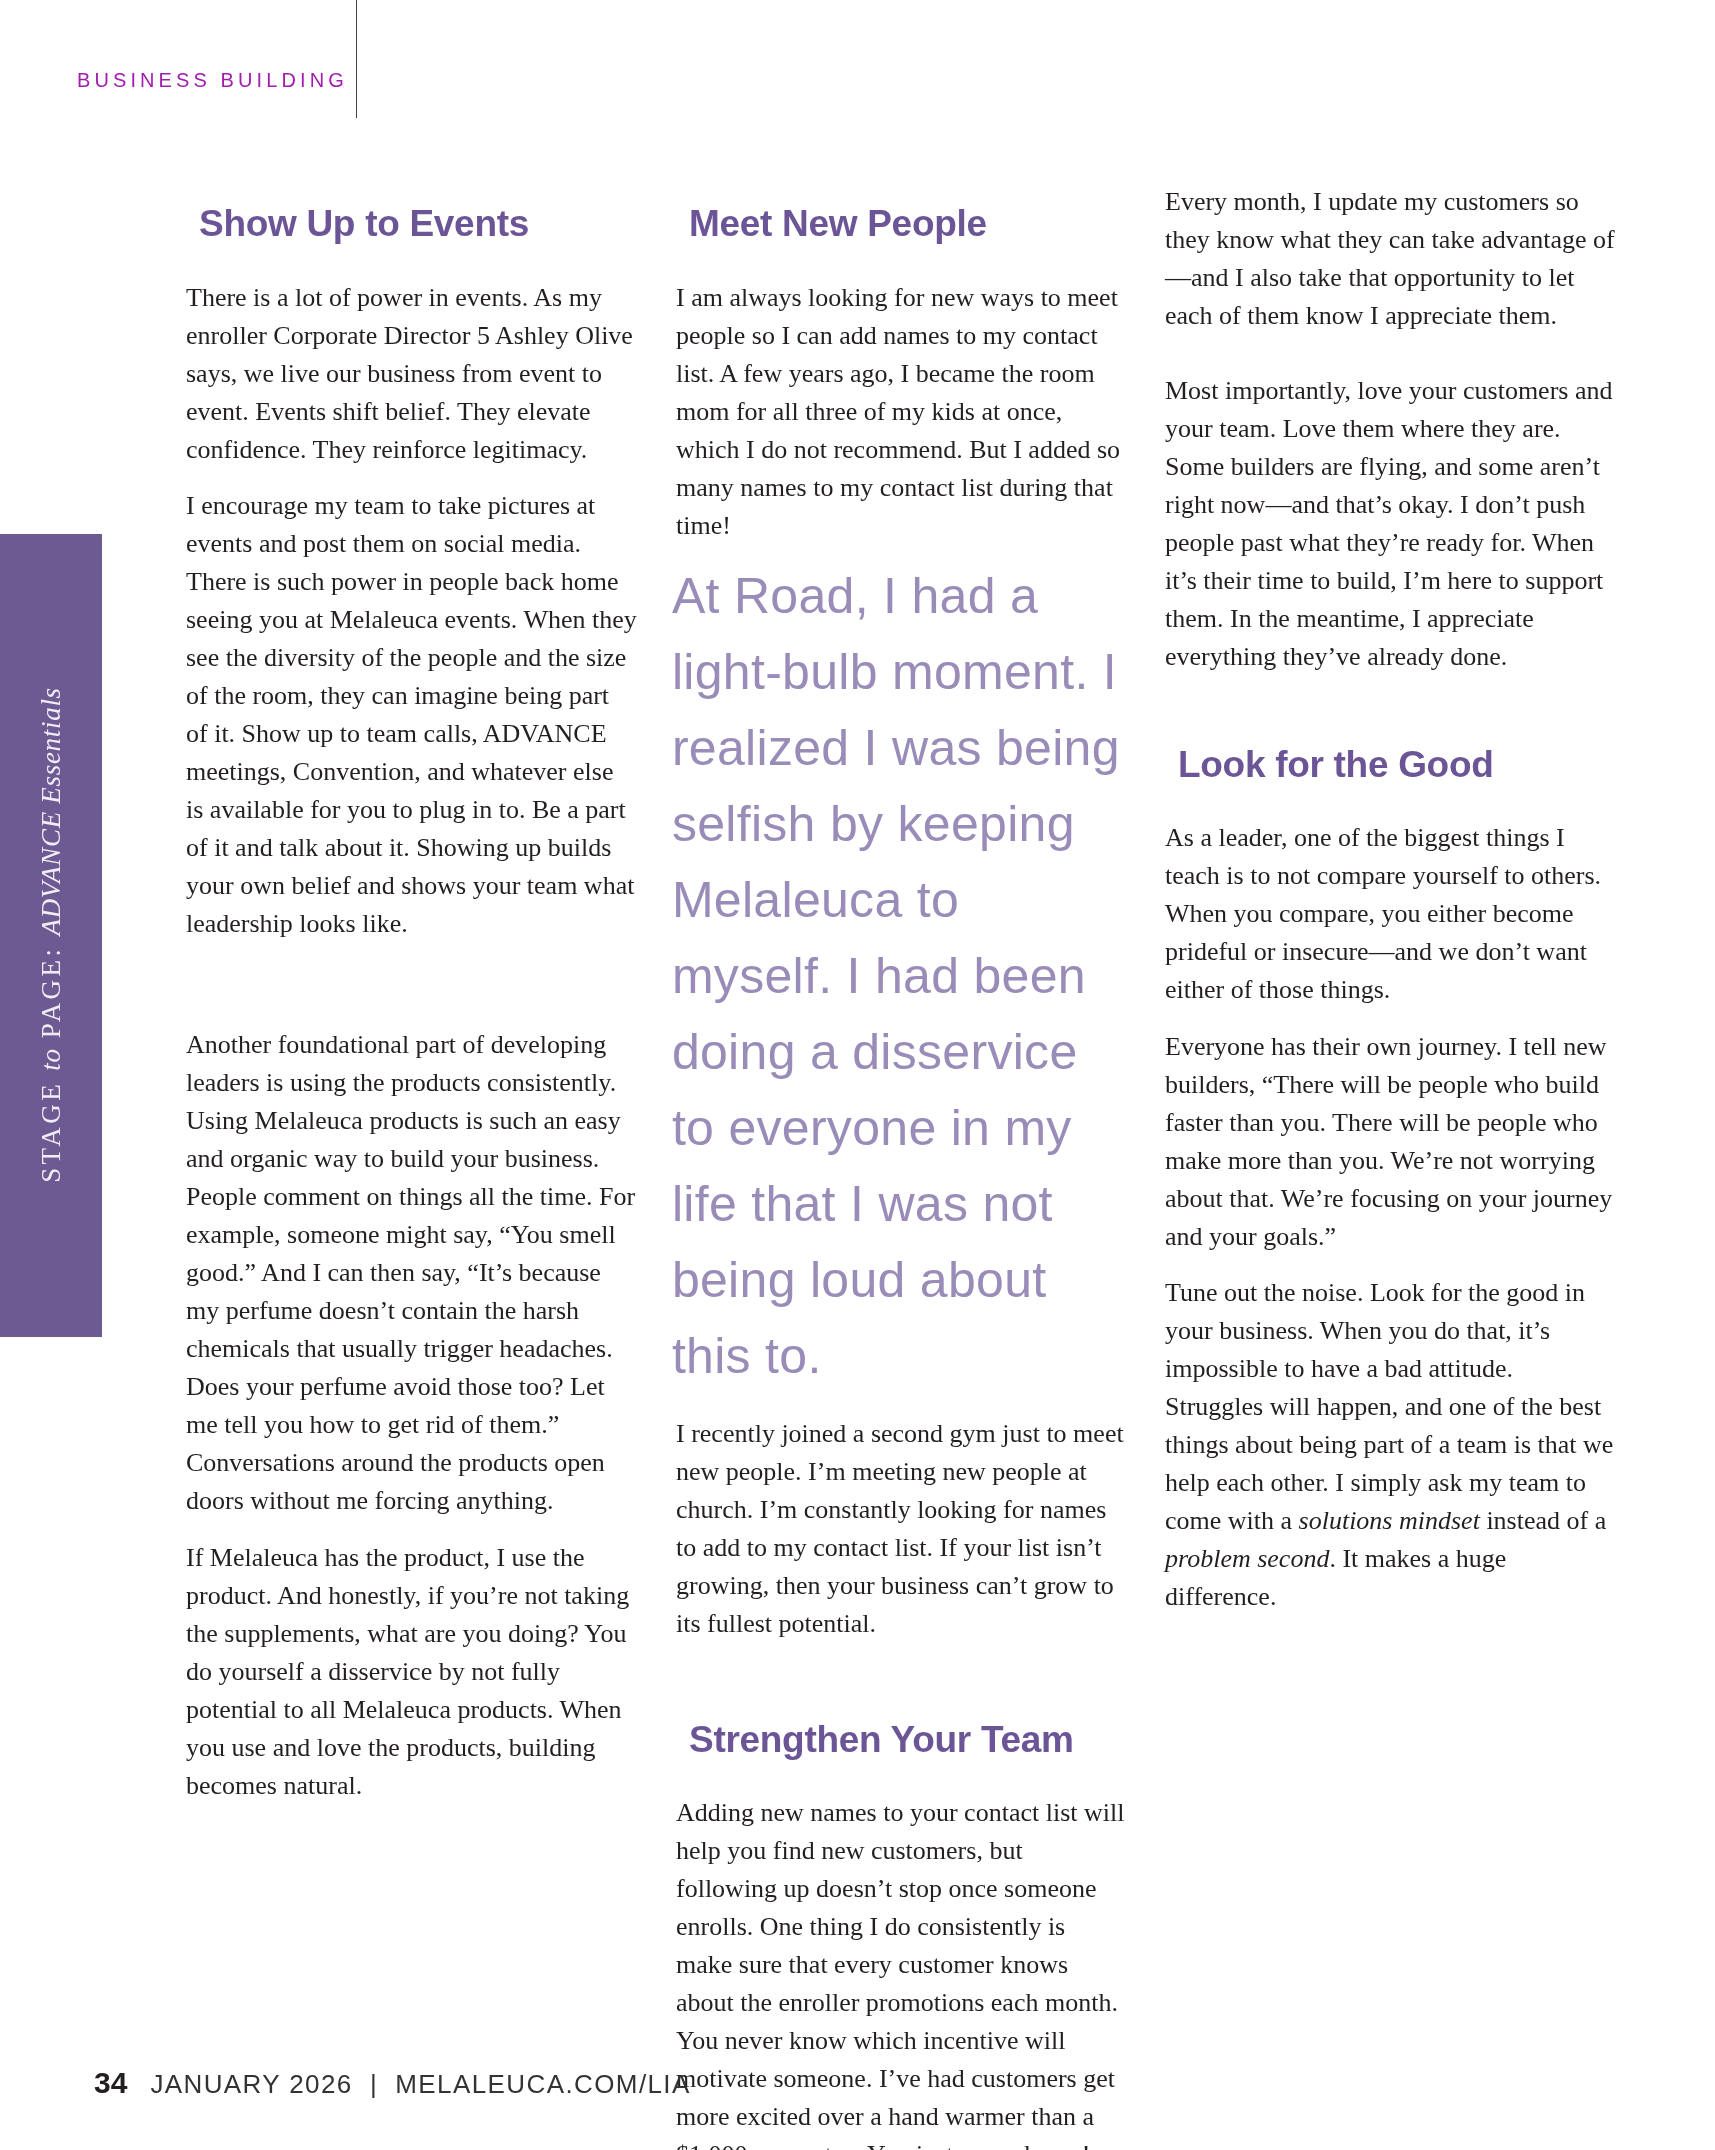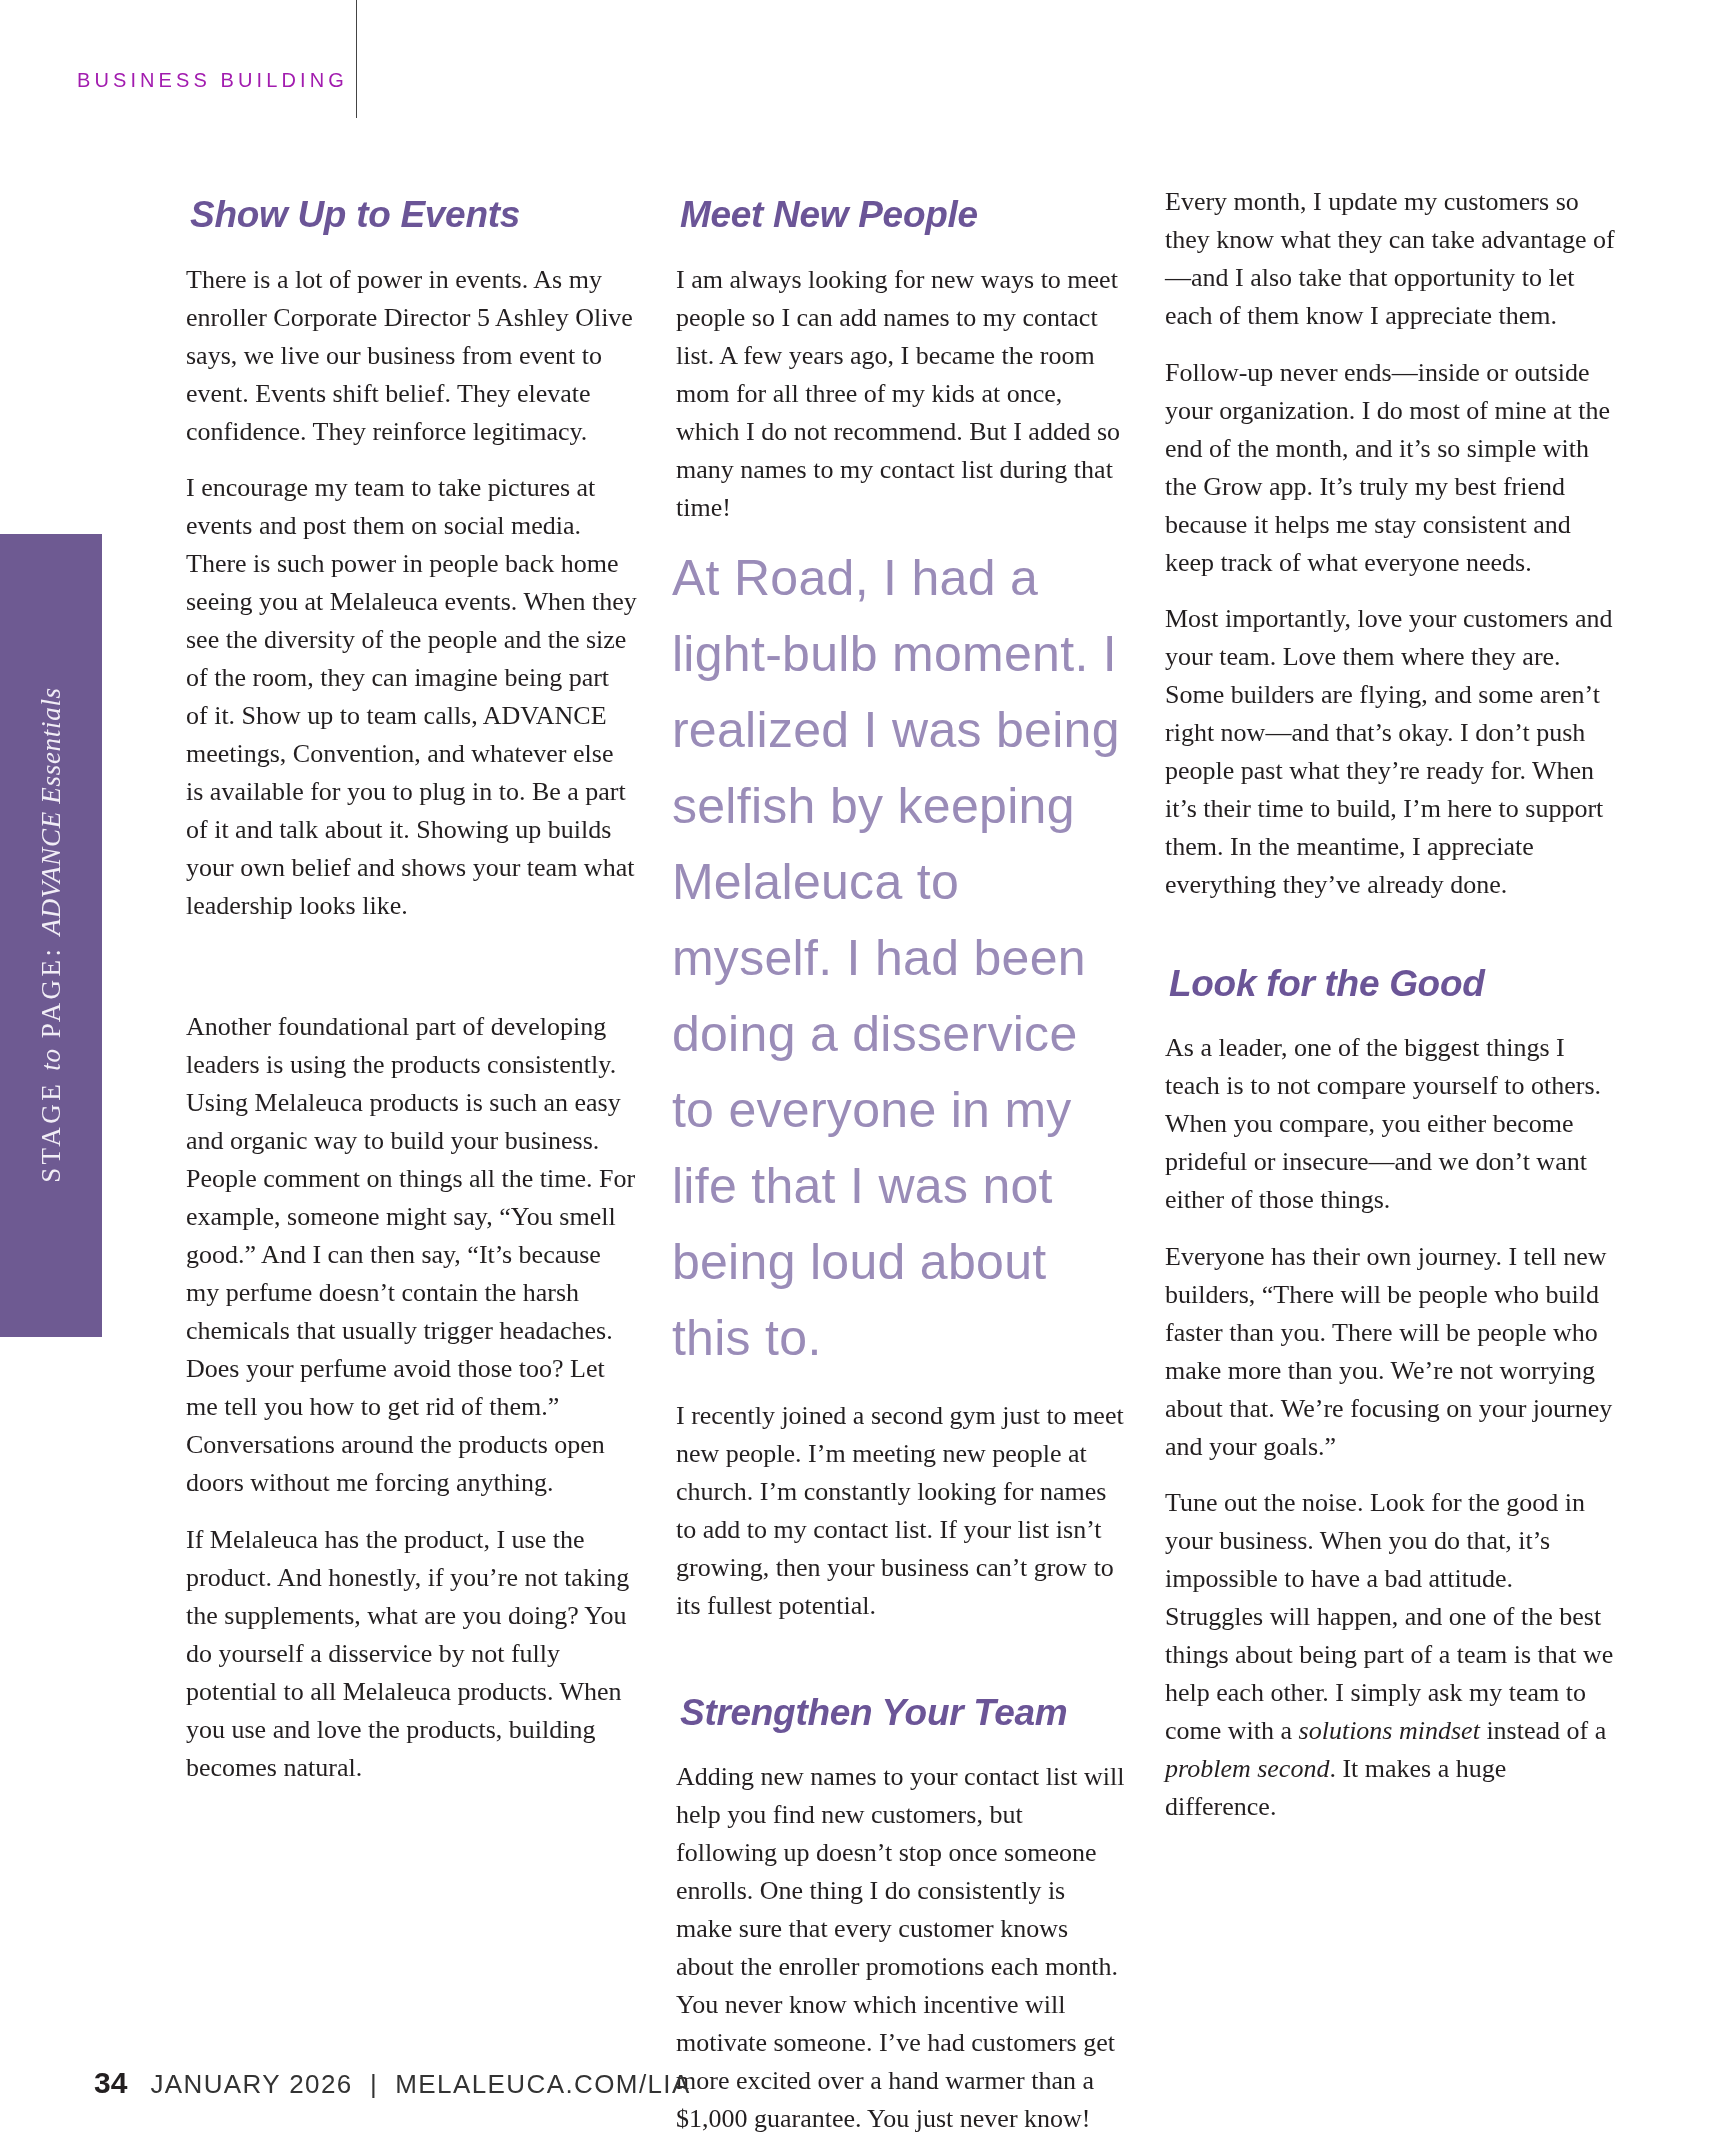--- a/index.html
+++ b/index.html
@@ -24,22 +24,22 @@
     transform: translate(-50%, -50%) rotate(-90deg);
     white-space: nowrap; color: #f1edf6; font-size: 27px;
     font-family: "Liberation Serif", serif; letter-spacing: 3.4px;
   }
   .side-tab-text .it { font-style: italic; letter-spacing: 0.7px; }
   .col { position: absolute; }
   .col1 { left: 186px; top: 190px; width: 451px; }
   .col2 { left: 676px; top: 190px; width: 451px; }
   .col3 { left: 1165px; top: 190px; width: 451px; }
   h2 {
-    margin: 4px; color: #6b5597; font-family: "Liberation Sans", sans-serif;
-    font-weight: 700; font-size: 37px; line-height: 42px; letter-spacing: -0.3px; font-style: italic;
+    margin: 13px; color: #6b5597; font-family: "Liberation Sans", sans-serif;
+    font-weight: 700; font-size: 37px; line-height: 42px; letter-spacing: -0.3px;
   }
   p {
     margin: 0; font-size: 26px; line-height: 38px; color: #231f20;
   }
   .pgap { height: 18.4px; }
   .hgap { height: 20.5px; }
   .sgap { height: 63px; }
   .pullquote {
     margin: 0; color: #9a8cb8; font-family: "Liberation Sans", sans-serif;
     font-size: 50px; line-height: 76px; font-weight: 400; letter-spacing: 0.3px;
@@ -88,21 +88,20 @@
   <p>I recently joined a second gym just to meet new people. I’m meeting new people at church. I’m constantly looking for names to add to my contact list. If your list isn’t growing, then your business can’t grow to its fullest potential.</p>
   <div class="sgap"></div>
   <h2>Strengthen Your Team</h2>
   <div class="hgap"></div>
   <p>Adding new names to your contact list will help you find new customers, but following up doesn’t stop once someone enrolls. One thing I do consistently is make sure that every customer knows about the enroller promotions each month. You never know which incentive will motivate someone. I’ve had customers get more excited over a hand warmer than a $1,000 guarantee. You just never know!</p>
 </div>
 
 <div class="col col3">
   <p style="margin-top:-6.8px">Every month, I update my customers so they know what they can take advantage of—and I also take that opportunity to let each of them know I appreciate them.</p>
   <div class="pgap"></div>
-  <p>Follow-up never ends—inside or outside your organization. I do most of mine at the end of the month, and it’s so simple with the Grow app. It’s truly my best friend because it helps me stay consistent and keep track of what everyone needs.</p>
   <div class="pgap"></div>
   <p>Most importantly, love your customers and your team. Love them where they are. Some builders are flying, and some aren’t right now—and that’s okay. I don’t push people past what they’re ready for. When it’s their time to build, I’m here to support them. In the meantime, I appreciate everything they’ve already done.</p>
   <div class="sgap" style="height:55px"></div>
   <h2>Look for the Good</h2>
   <div class="hgap"></div>
   <p>As a leader, one of the biggest things I teach is to not compare yourself to others. When you compare, you either become prideful or insecure—and we don’t want either of those things.</p>
   <div class="pgap"></div>
   <p>Everyone has their own journey. I tell new builders, “There will be people who build faster than you. There will be people who make more than you. We’re not worrying about that. We’re focusing on your journey and your goals.”</p>
   <div class="pgap"></div>
   <p>

